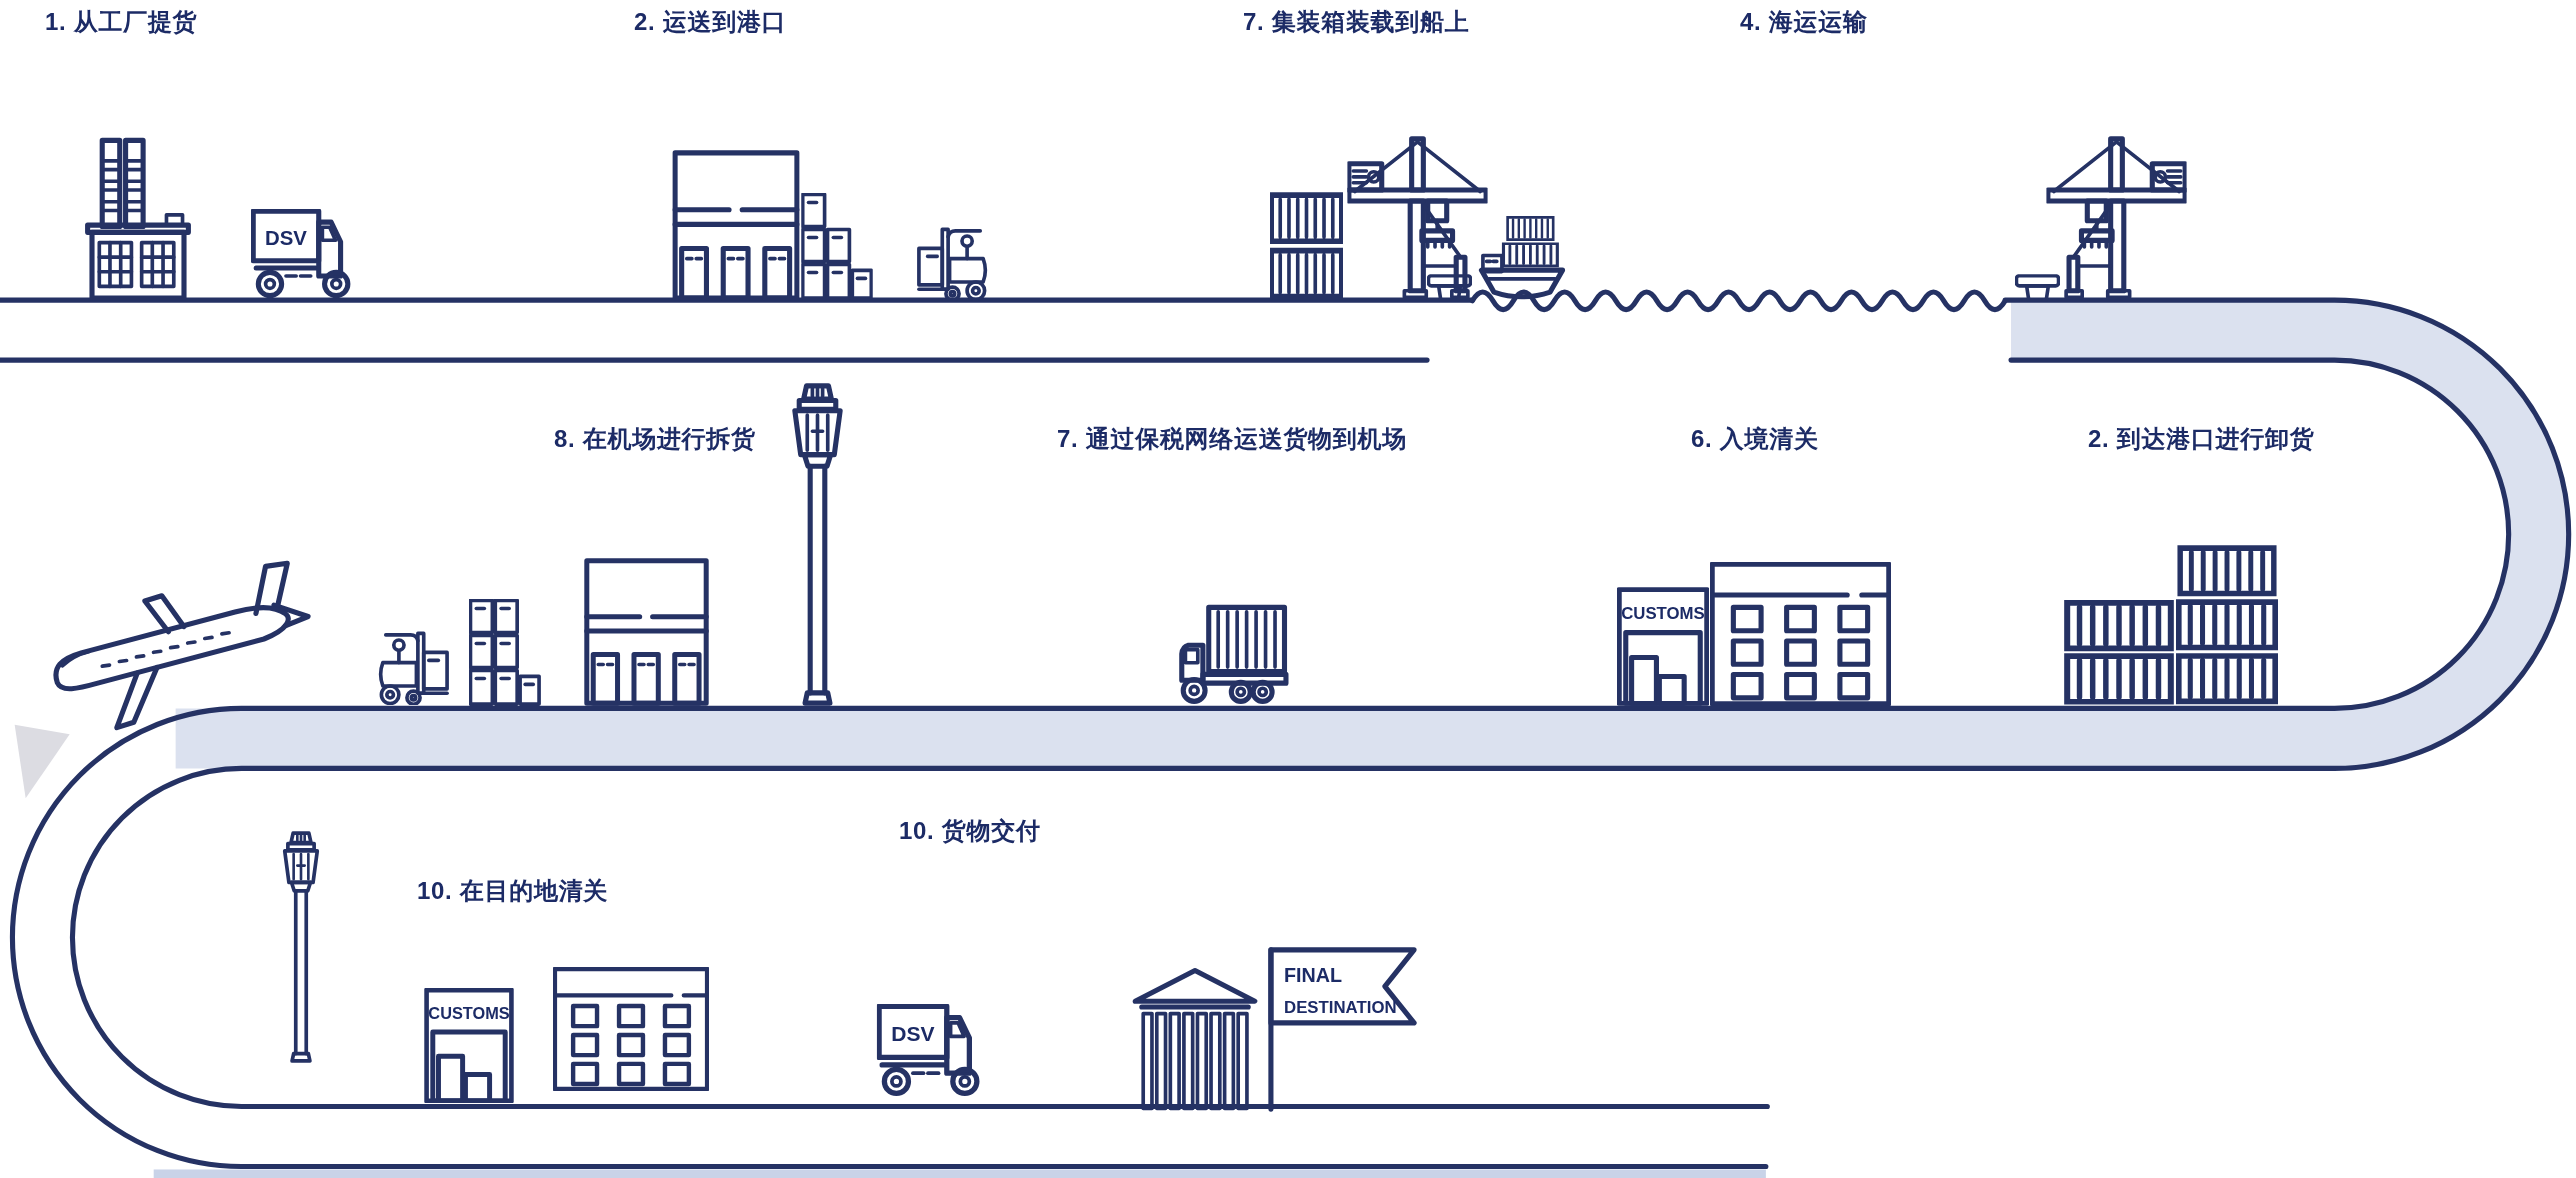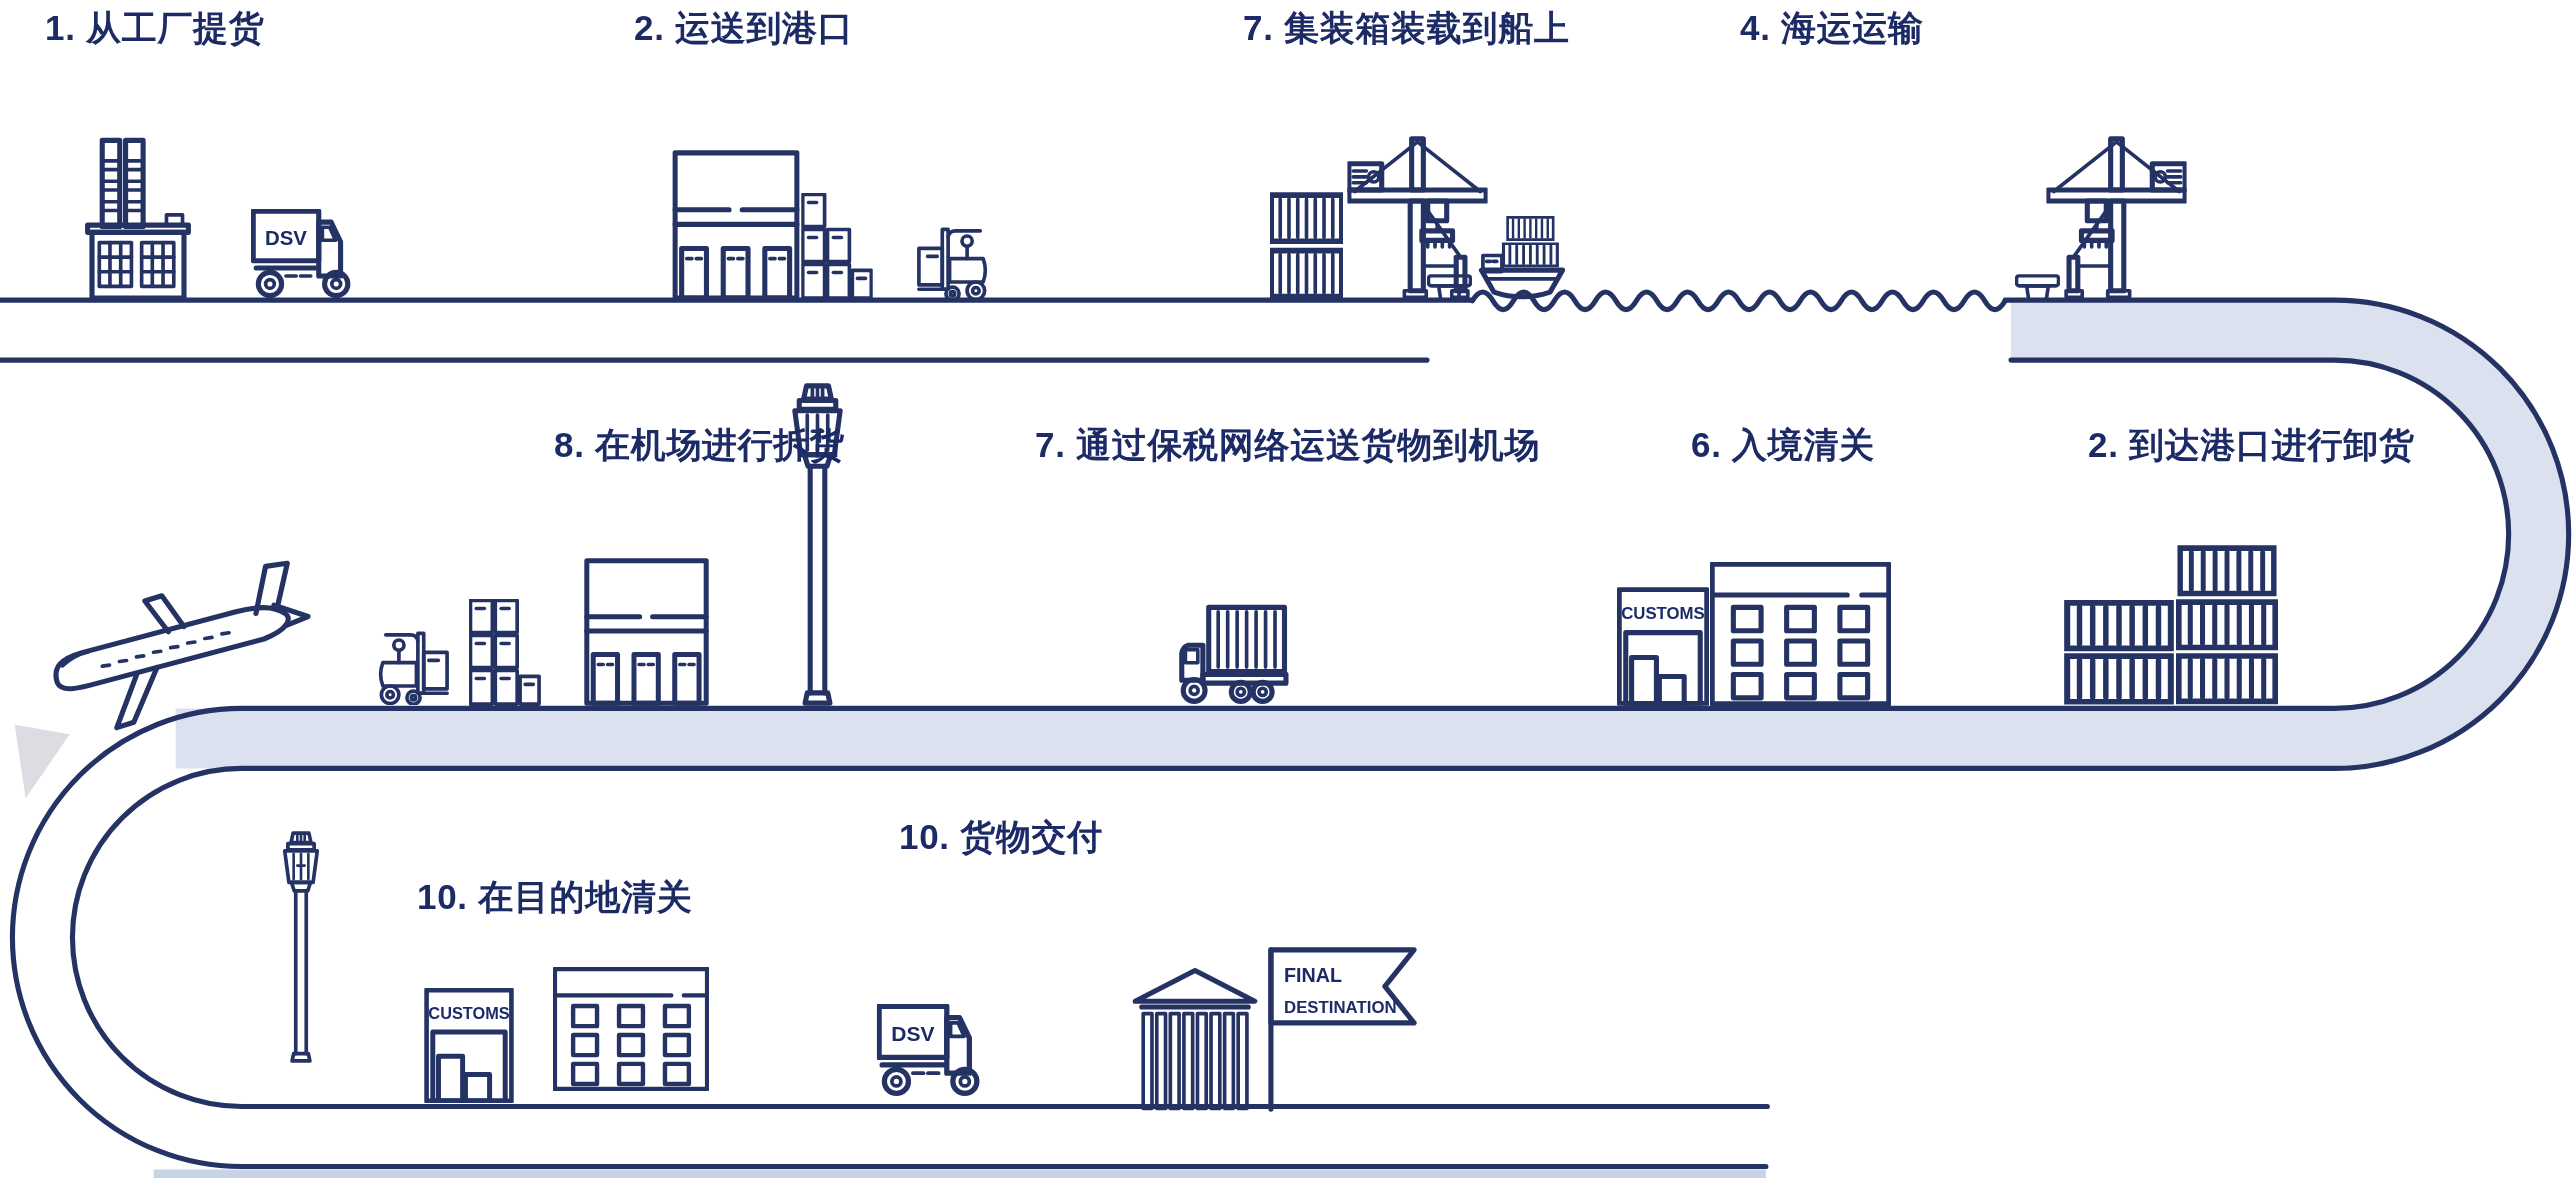--- a/index.html
+++ b/index.html
@@ -2,21 +2,21 @@
 <html style="font-size:11.7px"><head>
 <meta charset="utf-8">
 <style>
   html,body{margin:0;padding:0;background:#ffffff;}
   #stage{position:relative;width:2576px;height:1179px;background:#ffffff;overflow:hidden;
          font-family:"Liberation Sans","DejaVu Sans",sans-serif;}
   svg{position:absolute;overflow:visible;display:block;}
   .s{stroke:#253264;fill:none;stroke-width:7;stroke-linecap:round;stroke-linejoin:round;}
   .s5{stroke:#253264;fill:none;stroke-width:5;stroke-linecap:round;stroke-linejoin:round;}
   .t{fill:#1c2b66;font-family:"Liberation Sans","DejaVu Sans",sans-serif;font-weight:700;}
-  .lbl{position:absolute;z-index:3;color:#1c2b66;font-size:35px;font-weight:700;
+  .lbl{position:absolute;z-index:3;color:#1c2b66;font-size:24px;font-weight:700;
        letter-spacing:0.7px;white-space:nowrap;line-height:1.1;}
   .icon{z-index:2;}
   #roadsvg{left:0;top:0;z-index:0;}
 </style>
 </head>
 <body>
 
 <div id="stage">
 
   <svg width="0" height="0" aria-hidden="true">
@@ -167,21 +167,21 @@
     <path class="s" stroke-width="8" d="M0,492 H1950"></path>
     <path class="s" stroke-width="8" d="M2748,492 H3190 A238,238 0 0 1 3190,968 H330 A313,313 0 0 0 330,1594 H2413"></path>
   </svg>
 
   <div class="lbl" style="left:45px;top:8.8px;">1. 从工厂提货</div>
   <div class="lbl" style="left:634px;top:8.8px;text-align:right;">2. 运送到港口</div>
   <div class="lbl" style="left:1243px;top:8.8px;">7. 集装箱装载到船上</div>
   <div class="lbl" style="left:1740px;top:8.8px;">4. 海运运输</div>
   <div class="lbl" style="left:2088px;top:426px;">2. 到达港口进行卸货</div>
   <div class="lbl" style="left:1691px;top:426px;">6. 入境清关</div>
-  <div class="lbl" style="left:1035px;top:426px;">7. 通过保税网络运送货物到机场</div>
+  <div class="lbl" style="left:1057px;top:426px;">7. 通过保税网络运送货物到机场</div>
   <div class="lbl" style="left:554px;top:426px;">8. 在机场进行拆货</div>
   <div class="lbl" style="left:417px;top:842px;margin-top:36px;">10. 在目的地清关</div>
   <div class="lbl" style="left:899px;top:818px;">10. 货物交付</div>
 
   <svg class="icon" style="left:86px;top:136px;" width="104" height="165" viewBox="0 0 142 226">
     <rect x="22" y="6" width="24" height="118" class="s"></rect>
     <path d="M22,34 h24 M22,46 h24 M22,62 h24 M22,74 h24 M22,90 h24 M22,102 h24" class="s5"></path>
     <rect x="54" y="6" width="24" height="118" class="s"></rect>
     <path d="M54,34 h24 M54,46 h24 M54,62 h24 M54,74 h24 M54,90 h24 M54,102 h24" class="s5"></path>
     <rect x="110" y="108" width="22" height="14" class="s5"></rect>

